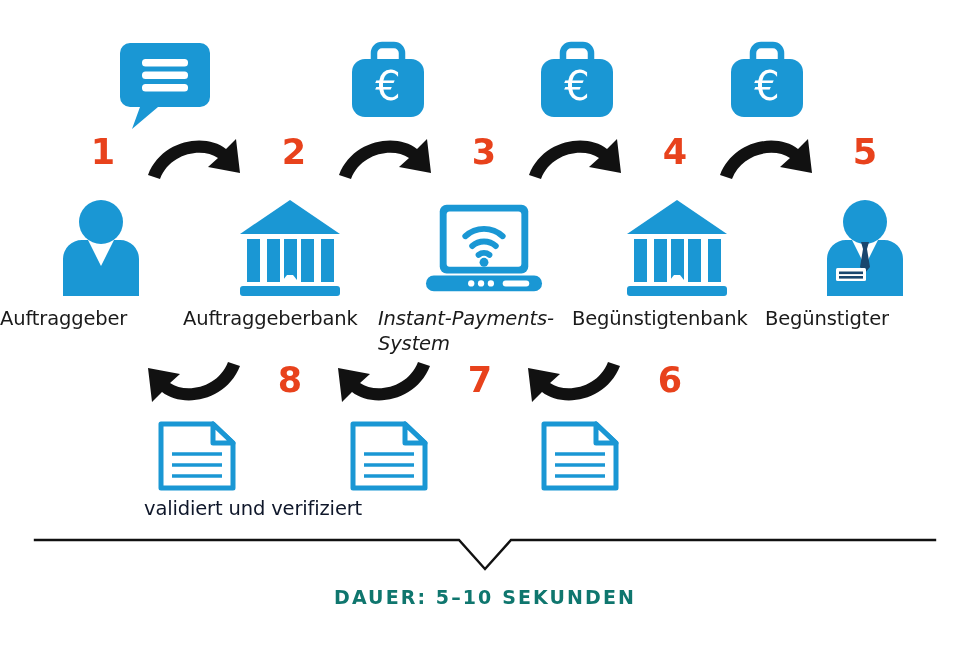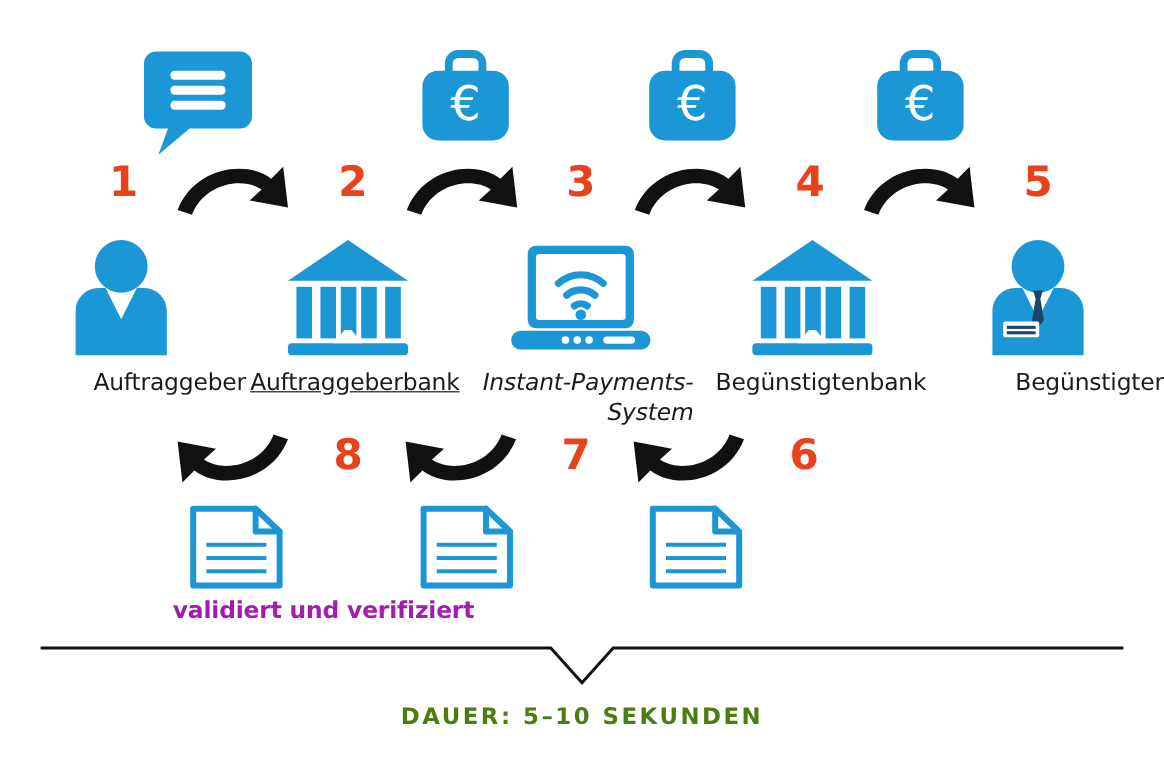--- a/index.html
+++ b/index.html
@@ -68,21 +68,21 @@
     justify-content: center;
   }
 
   
   .actor-label {
     position: absolute;
     top: 306px;
     font-family: "DejaVu Sans", sans-serif;
     font-size: 19.5px;
     line-height: 25px;
-    text-align: right;
+    text-align: left;
     color: #1a1a1a;
     letter-spacing: -0.15px;
   }
 
   
   .doc-icon {
     position: absolute;
     top: 418px;
     width: 90px;
     height: 76px;
@@ -92,24 +92,23 @@
   }
 
   
   .doc-label {
     position: absolute;
     top: 496px;
     font-family: "DejaVu Sans", sans-serif;
     font-size: 19.5px;
     line-height: 25px;
     text-align: right;
-    color: #a21caf;
+    color: #0f172a;
     letter-spacing: -0.15px;
     white-space: nowrap;
-    font-weight: bold;
   }
 
   
   .bracket {
     position: absolute;
     left: 0;
     top: 524px;
     width: 970px;
     height: 48px;
   }
@@ -118,21 +117,21 @@
   .duration {
     position: absolute;
     top: 586px;
     left: 0;
     width: 970px;
     text-align: center;
     font-family: "DejaVu Sans", sans-serif;
     font-weight: 700;
     font-size: 19px;
     letter-spacing: 2.1px;
-    color: #4d7c0f;
+    color: #0f766e;
   }
 </style>
 </head>
 <body>
 
 <div class="stage">
 
   <div class="top-icon" style="left:113px;">
     <svg width="96" height="92" viewBox="0 0 96 92" aria-hidden="true">
       <path d="M10 6 h70 a10 10 0 0 1 10 10 v44 a10 10 0 0 1 -10 10 h-42 l-26 22 l8 -22 h-10 a10 10 0 0 1 -10 -10 v-44 a10 10 0 0 1 10 -10 z" fill="#1a97d4"></path>
@@ -249,21 +248,21 @@
       <circle cx="50" cy="24" r="22" fill="#1a97d4"></circle>
       <path d="M12 98 v-37 a19 19 0 0 1 19 -19 h6 l13 26 l13 -26 h6 a19 19 0 0 1 19 19 v37 z" fill="#1a97d4"></path>
       <path d="M46 44 h8 l-2 7 l3 18 l-5 6 l-5 -6 l3 -18 z" fill="#19466e"></path>
       <rect x="21" y="70" width="30" height="13" rx="1.5" fill="#ffffff"></rect>
       <rect x="24" y="73.5" width="24" height="2.6" fill="#19466e"></rect>
       <rect x="24" y="78" width="24" height="2.6" fill="#19466e"></rect>
     </svg>
   </div>
 
   <div class="actor-label" style="left:0px;   width:205px;">Auftraggeber</div>
-  <div class="actor-label" style="left:183px; width:200px;text-decoration:underline;">Auftraggeberbank</div>
+  <div class="actor-label" style="left:183px; width:200px;">Auftraggeberbank</div>
   <div class="actor-label" style="left:378px; width:200px;font-style:italic;">
     <span>Instant-Payments-</span><br>
     <span>System</span>
   </div>
   <div class="actor-label" style="left:572px; width:200px;">Begünstigtenbank</div>
   <div class="actor-label" style="left:765px; width:205px;">Begünstigter</div>
 
   <div class="arrow arrow-bot" style="left:140px;">
     <svg width="104" height="50" viewBox="0 0 104 50" aria-hidden="true">
       <path d="M100 8 C86 44, 42 50, 22 34 L12 44 L8 10 L40 16 L30 25 C46 36, 78 30, 88 4 Z" fill="#111111"></path>

